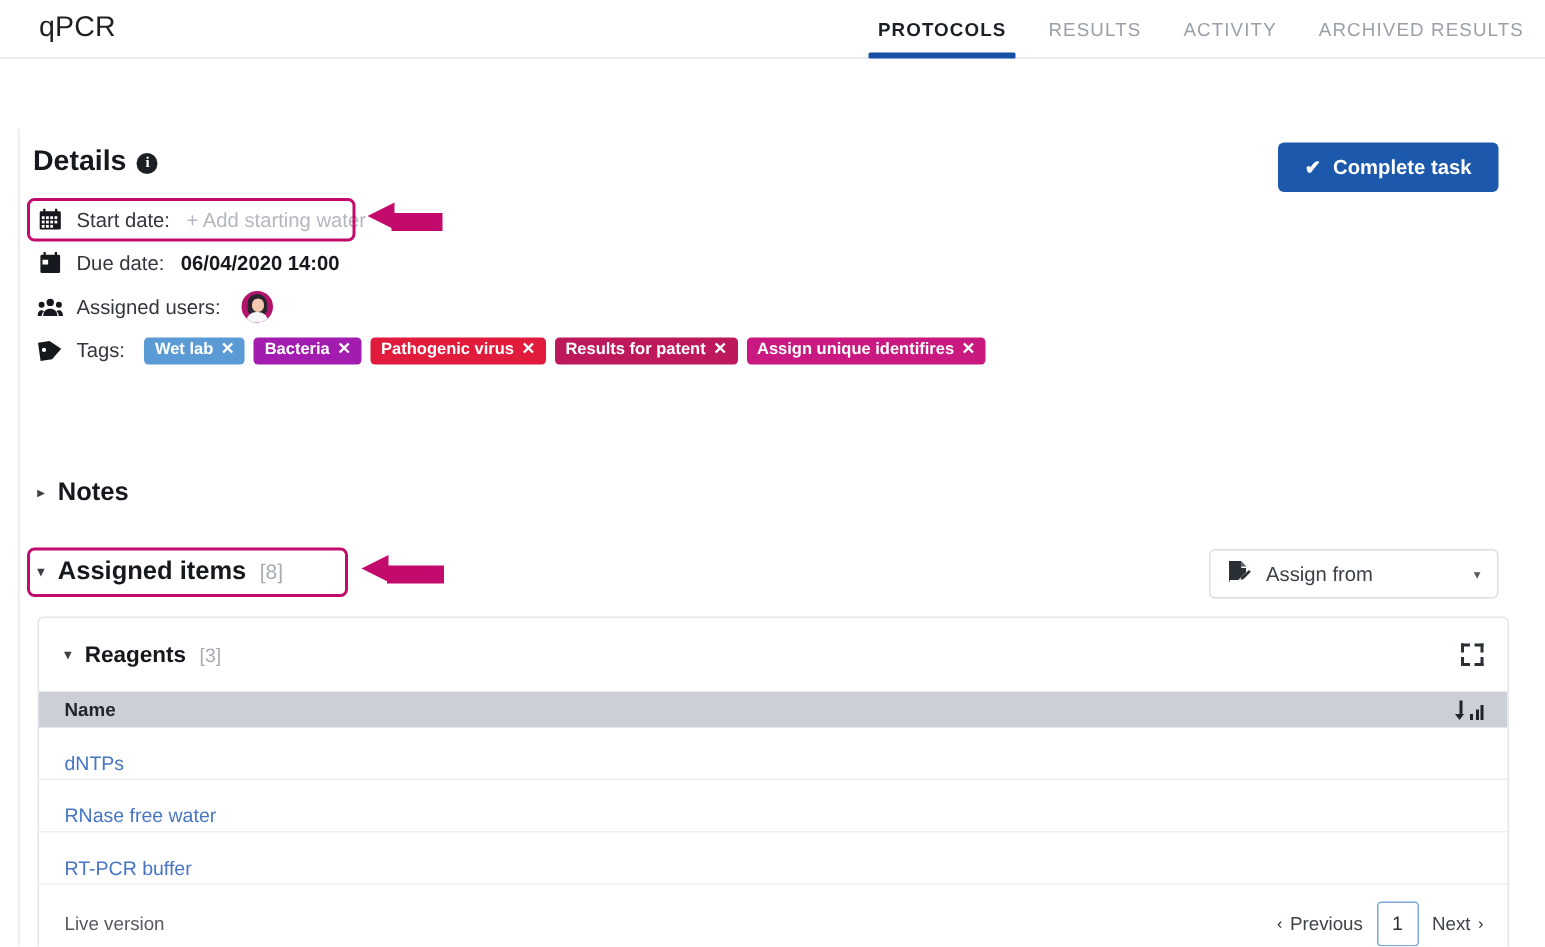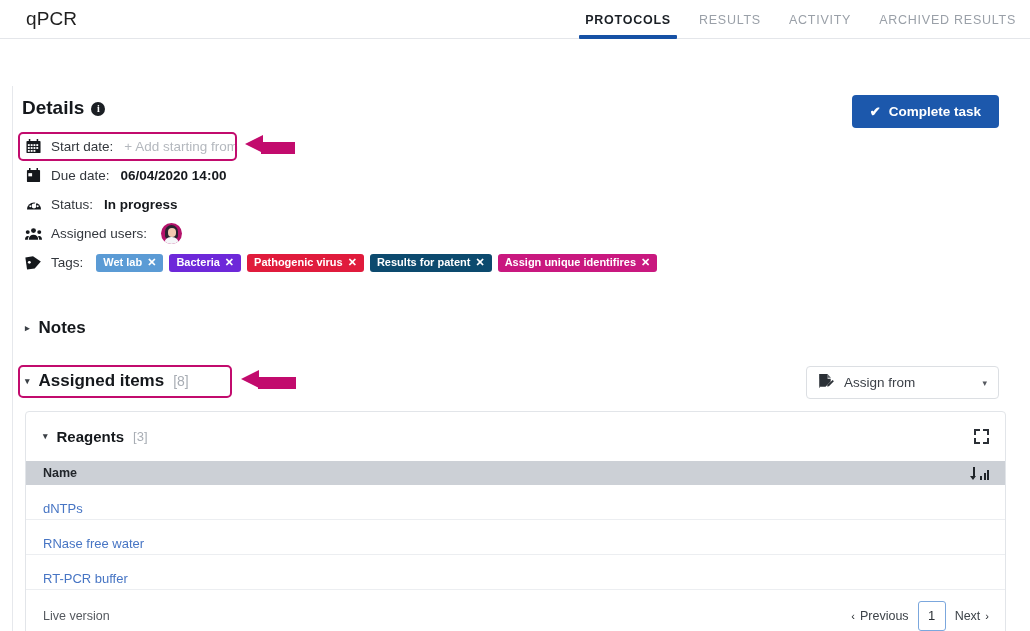--- a/index.html
+++ b/index.html
@@ -382,49 +382,36 @@
               <rect x="8" y="8.6" width="2" height="2" fill="#fff"></rect>
               <rect x="11" y="8.6" width="2" height="2" fill="#fff"></rect>
               <rect x="2" y="11.7" width="2" height="2" fill="#fff"></rect>
               <rect x="5" y="11.7" width="2" height="2" fill="#fff"></rect>
               <rect x="8" y="11.7" width="2" height="2" fill="#fff"></rect>
               <rect x="3" y="0" width="1.6" height="3" fill="#15181c"></rect>
               <rect x="11.4" y="0" width="1.6" height="3" fill="#15181c"></rect>
             </svg>
         </span>
         <span class="meta-label">Start date:</span>
-        <span class="meta-value placeholder">+ Add starting from</span>
+        <span class="meta-value placeholder">+ Add starting water</span>
       </div>
 
       <div class="meta-row">
         <span class="meta-icon">
           <svg width="15" height="15" viewBox="0 0 16 16">
               <rect x="1" y="2" width="14" height="13" rx="1" fill="#15181c"></rect>
               <rect x="2.5" y="5.5" width="4" height="3.4" fill="#fff"></rect>
               <rect x="3.2" y="0" width="1.6" height="3" fill="#15181c"></rect>
               <rect x="11.2" y="0" width="1.6" height="3" fill="#15181c"></rect>
             </svg>
         </span>
         <span class="meta-label">Due date:</span>
         <span class="meta-value">06/04/2020 14:00</span>
       </div>
 
-      <div class="meta-row">
-        <span class="meta-icon">
-          <svg width="16" height="16" viewBox="0 0 16 16">
-              <path d="M1 12.5 A7 7 0 0 1 15 12.5 Z" fill="#15181c"></path>
-              <circle cx="8" cy="9" r="2.4" fill="#fff"></circle>
-              <rect x="7.4" y="4" width="1.3" height="4.6" fill="#fff" transform="rotate(32 8 9)"></rect>
-              <circle cx="4.3" cy="9.2" r="1" fill="#fff"></circle>
-              <circle cx="11.7" cy="9.2" r="1" fill="#fff"></circle>
-            </svg>
-        </span>
-        <span class="meta-label">Status:</span>
-        <span class="meta-value">In progress</span>
-      </div>
 
       <div class="meta-row">
         <span class="meta-icon">
           <svg width="17" height="14" viewBox="0 0 18 14">
               <circle cx="9" cy="3.4" r="2.6" fill="#15181c"></circle>
               <path d="M4 13 C4 9.6 6.2 7.9 9 7.9 C11.8 7.9 14 9.6 14 13 Z" fill="#15181c"></path>
               <circle cx="2.9" cy="5" r="2.1" fill="#15181c"></circle>
               <path d="M0 13 C0 10.3 1.3 9 2.9 9 C3.6 9 4.2 9.2 4.6 9.6 C3.6 10.4 3 11.5 3 13 Z" fill="#15181c"></path>
               <circle cx="15.1" cy="5" r="2.1" fill="#15181c"></circle>
               <path d="M18 13 C18 10.3 16.7 9 15.1 9 C14.4 9 13.8 9.2 13.4 9.6 C14.4 10.4 15 11.5 15 13 Z" fill="#15181c"></path>
@@ -444,29 +431,29 @@
               <path d="M1.2 1 H9.4 L16.8 7.5 L9.4 14 H1.2 Z" fill="#15181c" transform="rotate(-8 9 7.5)"></path>
               <circle cx="4.6" cy="7.3" r="1.5" fill="#fff"></circle>
             </svg>
         </span>
         <span class="meta-label">Tags:</span>
         <span class="tags">
           <span class="tag" style="background:#5b9bd5">
             <span>Wet lab</span>
             <span class="x">✕</span>
           </span>
-          <span class="tag" style="background:#6d28d9">
+          <span class="tag" style="background:#a21caf">
             <span>Bacteria</span>
             <span class="x">✕</span>
           </span>
           <span class="tag" style="background:#e01b3c">
             <span>Pathogenic virus</span>
             <span class="x">✕</span>
           </span>
-          <span class="tag" style="background:#0c4a6e">
+          <span class="tag" style="background:#be185d">
             <span>Results for patent</span>
             <span class="x">✕</span>
           </span>
           <span class="tag" style="background:#c9187f">
             <span>Assign unique identifires</span>
             <span class="x">✕</span>
           </span>
         </span>
       </div>
     </div>

